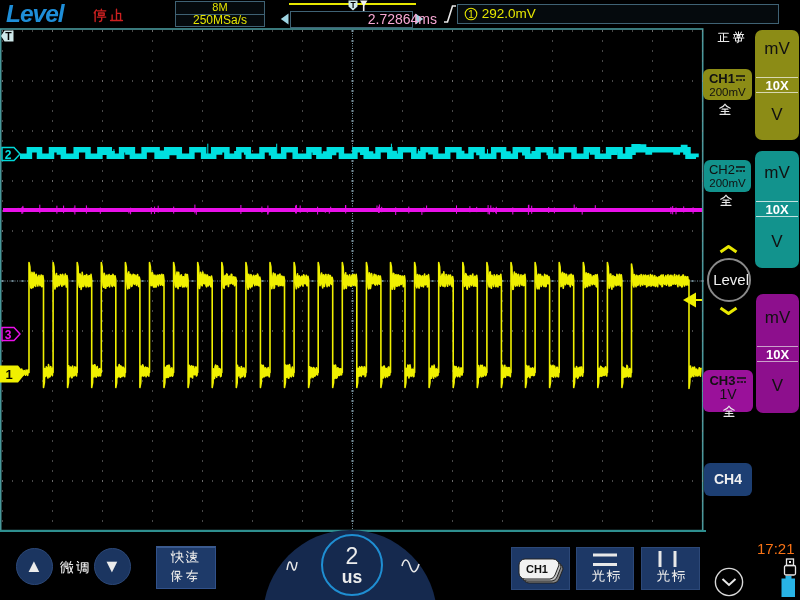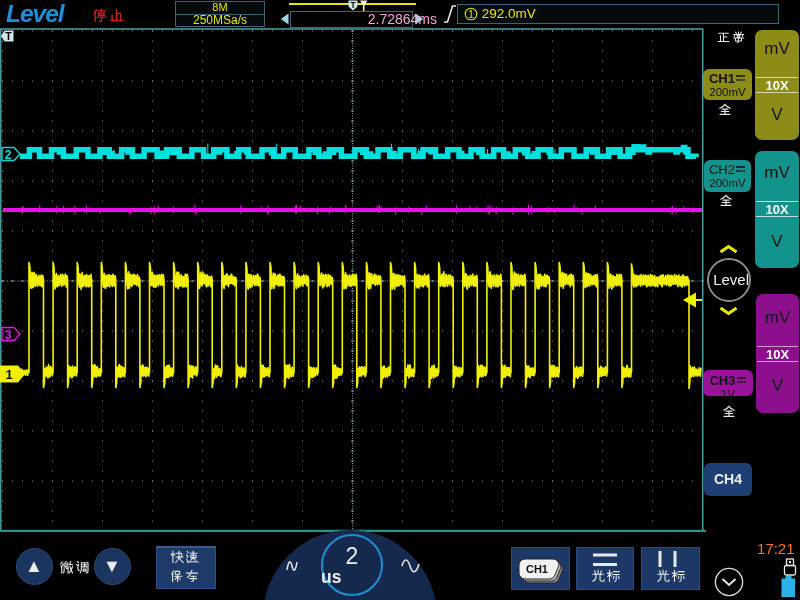--- a/index.html
+++ b/index.html
@@ -113,25 +113,25 @@
       <path d="M2.5 2 L10.5 7.5 L18.5 2" stroke="#e8e800" stroke-width="3" fill="none" stroke-linejoin="round"></path>
     </svg>
 
 <div class="abs" style="left:756px;top:294px;width:43px;height:119px;background:#8d0f8d;border-radius:7px"></div>
 <div class="abs" style="left:756px;top:308px;width:43px;text-align:center;font-size:17px;color:#111">mV</div>
 <div class="abs" style="left:757px;top:346px;width:41px;border-top:1.4px solid #caa0ca"></div>
 <div class="abs" style="left:756px;top:347px;width:43px;text-align:center;font-size:13px;font-weight:bold;color:#fff">10X</div>
 <div class="abs" style="left:757px;top:361px;width:41px;border-top:1.4px solid #caa0ca"></div>
 <div class="abs" style="left:756px;top:376px;width:43px;text-align:center;font-size:17px;color:#111">V</div>
 
-<div class="abs" style="left:703px;top:370px;width:50px;height:26px;background:#9a119a;border-radius:6px;text-align:center">
+<div class="abs" style="left:703px;top:370px;width:50px;height:42px;background:#9a119a;border-radius:6px;text-align:center">
  <div style="font-size:13px;font-weight:bold;color:#111;line-height:15px;padding-top:3px">CH3<svg width="10" height="9" viewBox="0 0 10 9" style="margin-left:1px">
           <path d="M0 2 H9 M0 6 H2.5 M3.5 6 H6 M7 6 H9" stroke="#111" stroke-width="1.6" fill="none"></path>
         </svg></div>
- <div style="font-size:11px;color:#111;line-height:12px">1V</div>
+ <div style="font-size:14px;color:#111;line-height:12px">1V</div>
 </div>
 <svg class="abs" style="left:722px;top:405px" width="14" height="14" viewBox="0 0 24 24">
       <path d="M12 2 Q10.5 5.5 3 9 M12 2 Q13.5 5.5 21 9 M7 10.5 H17 M5.5 14.5 H18.5 M12 10.5 V19 M3.5 19.5 H20.5" stroke="#e8e8e8" stroke-width="2" fill="none" stroke-linecap="round" stroke-linejoin="round"></path>
     </svg>
 
 <div class="abs" style="left:704px;top:463px;width:48px;height:33px;background:#1d3f73;border-radius:6px;color:#f0f0f0;font-size:14px;font-weight:bold;text-align:center;line-height:33px">CH4</div>
 
 <div class="abs" style="left:757px;top:540px;width:43px;color:#f97316;font-size:15px">17:21</div>
 <svg class="abs" style="left:781px;top:558px" width="17" height="40" viewBox="0 0 17 40">
  <rect x="5.5" y="1" width="7" height="6.5" fill="none" stroke="#e8e8e8" stroke-width="1.3"></rect>
@@ -142,21 +142,21 @@
 </svg>
 <svg class="abs" style="left:714px;top:567px" width="30" height="30" viewBox="0 0 30 30">
  <circle cx="15" cy="15" r="13.6" fill="#000" stroke="#d8d8d8" stroke-width="1.4"></circle>
  <path d="M8.5 12 L15 18 L21.5 12" stroke="#e8e8e8" stroke-width="2" fill="none"></path>
 </svg>
 
 <div class="abs" style="left:0;top:530px;width:706px;height:1.6px;background:#2e8f8f"></div>
 <div class="abs" style="left:263px;top:530px;width:174px;height:174px;border-radius:50%;background:#15294e"></div>
 <div class="abs" style="left:321px;top:534px;width:62px;height:62px;border-radius:50%;border:2px solid #1f8ed2;background:#15294e"></div>
 <div class="abs" style="left:321px;top:545px;width:62px;text-align:center;color:#ececec;font-size:23px;line-height:23px">2</div>
-<div class="abs" style="left:321px;top:569px;width:62px;color:#ececec;font-size:17.5px;font-weight:bold;line-height:17px">us</div>
+<div class="abs" style="left:321px;top:569px;width:62px;text-align:center;color:#ececec;font-size:17.5px;font-weight:bold;line-height:17px">us</div>
 <svg class="abs" style="left:285px;top:555px" width="16" height="20" viewBox="0 0 16 20">
  <path d="M2 15 C3.5 5 5.5 5 7 11 C8.5 17 10.5 17 12 7" stroke="#e8e8e8" stroke-width="1.5" fill="none"></path>
 </svg>
 <svg class="abs" style="left:400px;top:556px" width="22" height="18" viewBox="0 0 22 18">
  <path d="M2 10 C4 2 7.5 2 10 10 C12.5 18 16 18 19 8" stroke="#e8e8e8" stroke-width="1.6" fill="none"></path>
 </svg>
 
 <div class="abs" style="left:15.5px;top:548px;width:37px;height:37px;border-radius:50%;background:#1b3560;border:1px solid #2c4878"></div>
 <div class="abs" style="left:15.5px;top:548px;width:37px;height:37px;text-align:center;line-height:36px;color:#ececec;font-size:18px">▲</div>
 <svg class="abs" style="left:59px;top:560px" width="14.5" height="14.5" viewBox="0 0 24 24">

